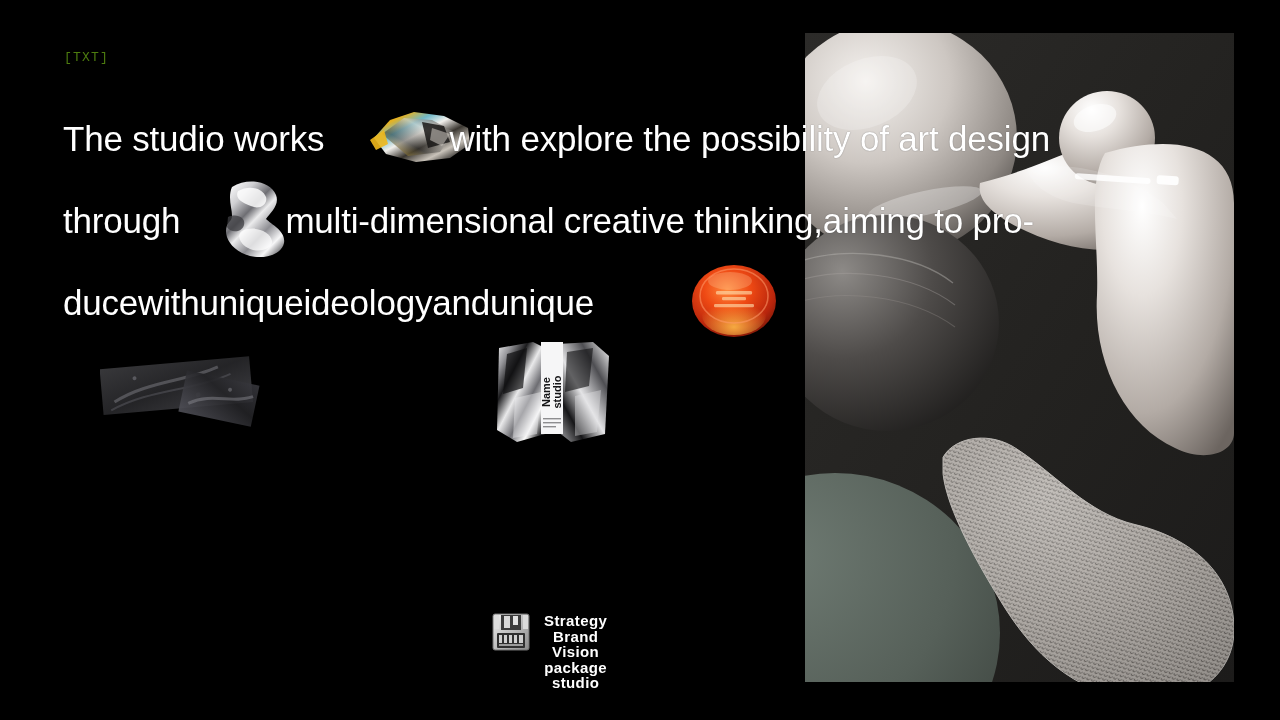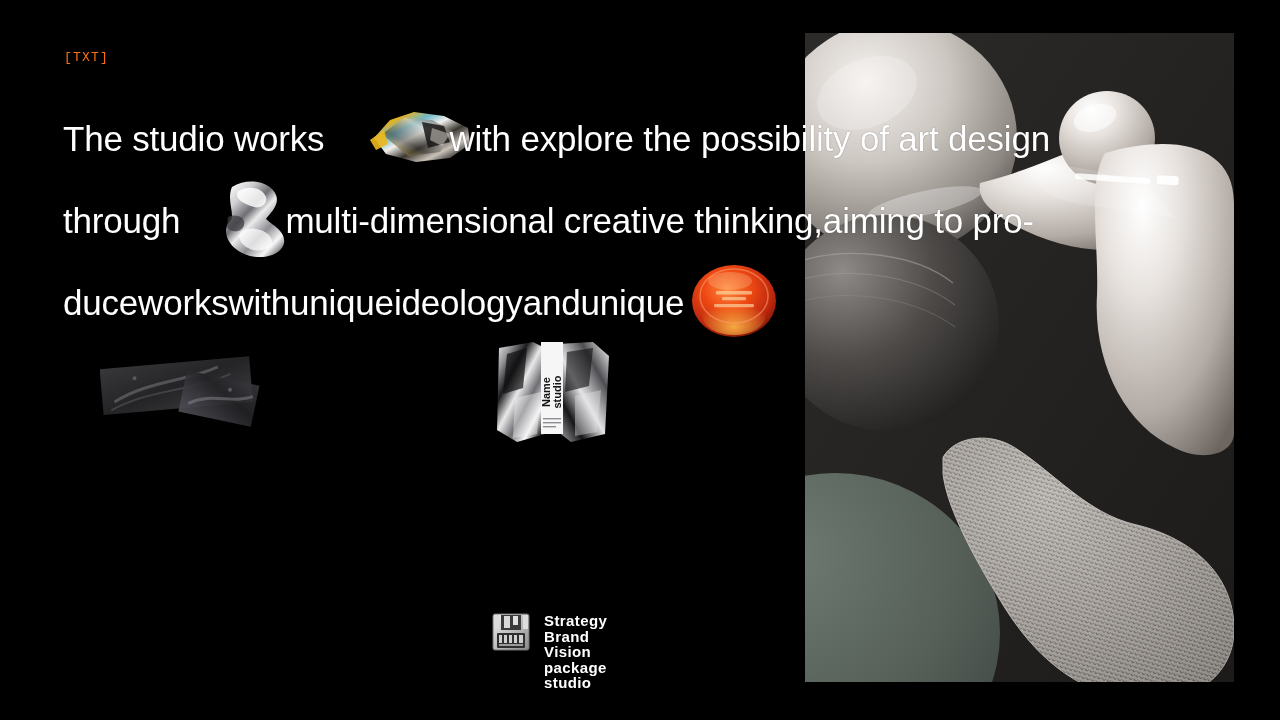--- a/index.html
+++ b/index.html
@@ -20,21 +20,21 @@
   }
 
   
   .tag-label {
     position: absolute;
     left: 64px;
     top: 50px;
     font-family: "Liberation Mono", monospace;
     font-size: 13px;
     letter-spacing: 1.2px;
-    color: #f97316;
+    color: #4d7c0f;
     white-space: nowrap;
   }
 
   
   .hero-panel {
     position: absolute;
     left: 805px;
     top: 33px;
     width: 429px;
     height: 649px;
@@ -126,21 +126,21 @@
   .disk-icon svg { display: block; width: 100%; height: 100%; }
   .services-list {
     list-style: none;
     font-family: "Liberation Sans", sans-serif;
     font-size: 15px;
     font-weight: 700;
     line-height: 15.5px;
     letter-spacing: 0.4px;
     color: #ffffff;
   }
-  .services-list li { white-space: nowrap; }
+  .services-list li { white-space: nowrap; text-align: center; }
 </style>
 </head>
 <body>
 
 <div class="tag-label">[TXT]</div>
 
 <div class="hero-panel">
   <svg viewBox="0 0 429 649" preserveAspectRatio="none">
     <defs>
       <linearGradient id="bgGrad" x1="0" y1="0" x2="1" y2="1">
@@ -373,21 +373,20 @@
   </div>
 
   <div class="copy-line" id="line1">
     <span class="w">The studio works</span>
     <span class="inline-gap gap-a"></span>
     <span class="w">with explore the possibility of art design</span>
   </div>
 
   <div class="copy-line justify" id="line3">
     <span class="w">duce</span>
-    <span class="w">works</span>
     <span class="w">with</span>
     <span class="w">unique</span>
     <span class="w">ideology</span>
     <span class="w">and</span>
     <span class="w">unique</span>
   </div>
 
 
 </div>
 

